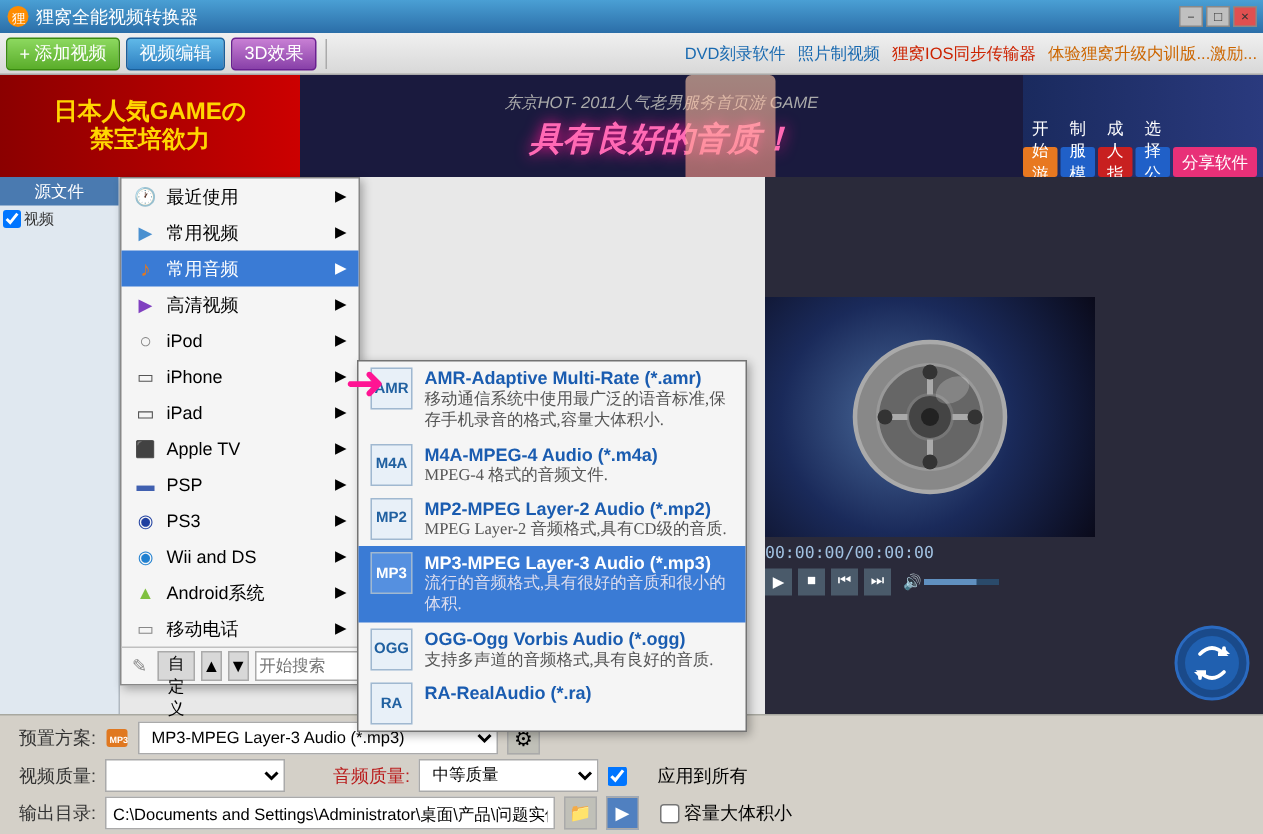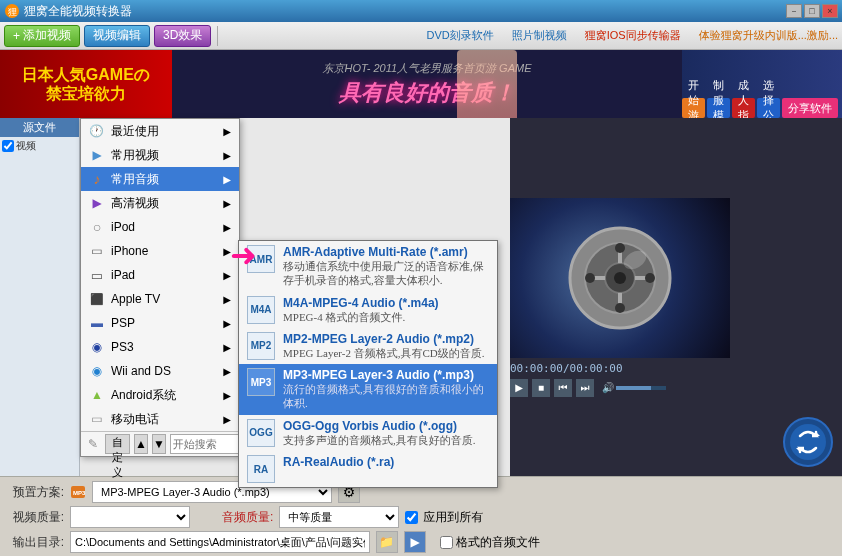--- a/index.html
+++ b/index.html
@@ -46,36 +46,36 @@
     }
     .toolbar-btn.green {
       background: linear-gradient(to bottom, #8cd85f, #5aad2a);
       border-color: #3a8a10;
     }
     .toolbar-btn.purple {
       background: linear-gradient(to bottom, #c87fd4, #8840a8);
       border-color: #6a2090;
     }
     .toolbar-divider { width: 1px; height: 20px; background: #aaa; margin: 0 2px; }
-    .toolbar-right { margin-left: auto; display: flex; align-items: center; gap: 18px; font-size: 11px; color: #333; }
+    .toolbar-right { margin-left: auto; display: flex; align-items: center; gap: 8px; font-size: 11px; color: #333; }
     .toolbar-link { color: #1a6ab0; text-decoration: none; cursor: pointer; font-size: 11px; }
     .toolbar-link.red { color: #cc2200; }
     .toolbar-link.orange { color: #cc6600; text-align: right; }
 
     
     .banner {
       height: 68px;
       background: linear-gradient(to right, #1a1a2e, #2a1a4e, #1a2a5e);
       display: flex;
       align-items: center;
       overflow: hidden;
       position: relative;
     }
     .banner-left {
-      width: 172px;
+      width: 200px;
       height: 68px;
       background: linear-gradient(to right, #8b0000, #cc0000);
       display: flex;
       align-items: center;
       justify-content: center;
       flex-shrink: 0;
     }
     .banner-left-text { color: #ffd700; font-size: 16px; font-weight: bold; text-align: center; line-height: 1.2; }
     .banner-center { flex: 1; height: 68px; background: #1a1a3e; display: flex; align-items: center; justify-content: center; overflow: hidden; position: relative; font-style: italic; }
     .banner-center-text { color: #ff69b4; font-size: 22px; font-weight: bold; text-shadow: 0 0 10px #ff1493; }
@@ -219,21 +219,21 @@
       display: flex;
       flex-direction: column;
       gap: 3px;
     }
     .bottom-row { display: flex; align-items: center; gap: 6px; }
     .bottom-label { width: 60px; font-size: 12px; color: #333; text-align: right; }
     .preset-select { width: 240px; height: 22px; border: 1px solid #aaa; background: white; font-size: 11px; padding: 0 4px; }
     .quality-select { width: 120px; height: 22px; border: 1px solid #aaa; background: white; font-size: 11px; padding: 0 4px; }
     .settings-btn { width: 22px; height: 22px; background: #c0c0b8; border: 1px solid #aaa; display: flex; align-items: center; justify-content: center; cursor: pointer; font-size: 14px; }
     .quality-label { font-size: 12px; color: #b91c1c; }
-    .apply-checkbox { display: flex; align-items: center; gap: 5px; font-size: 12px; }
+    .apply-checkbox { display: flex; align-items: center; gap: 20px; font-size: 12px; }
     .output-path { width: 300px; height: 22px; border: 1px solid #aaa; background: white; font-size: 11px; padding: 0 4px; overflow: hidden; white-space: nowrap; }
     .folder-btn { width: 22px; height: 22px; background: #c0c0b8; border: 1px solid #aaa; display: flex; align-items: center; justify-content: center; cursor: pointer; }
     .merge-checkbox { display: flex; align-items: center; gap: 3px; font-size: 12px; }
 
     
     .icon-recent::before { content: '🕐'; font-size: 12px; }
     .icon-common-video::before { content: '▶'; color: #4a90d0; font-size: 12px; }
     .icon-audio::before { content: '♪'; color: #e07820; font-size: 14px; }
     .icon-hd::before { content: '▶'; color: #8040c0; font-size: 12px; }
     .icon-ipod::before { content: '○'; color: #888; font-size: 14px; }
@@ -535,16 +535,16 @@
       <span>应用到所有</span>
     </label>
   </div>
   <div class="bottom-row">
     <span class="bottom-label">输出目录:</span>
     <input class="output-path" type="text" value="C:\Documents and Settings\Administrator\桌面\产品\问题实例和视..." style="">
     <div class="folder-btn">📁</div>
     <div class="folder-btn" style="background:#5080c0;color:white;">▶</div>
     <label class="merge-checkbox" style="margin-left:8px;">
       <input type="checkbox" style="">
-      <span>格式的音频文件</span>
+      <span>容量大体积小</span>
     </label>
   </div>
 </div>
 
 </body></html>

